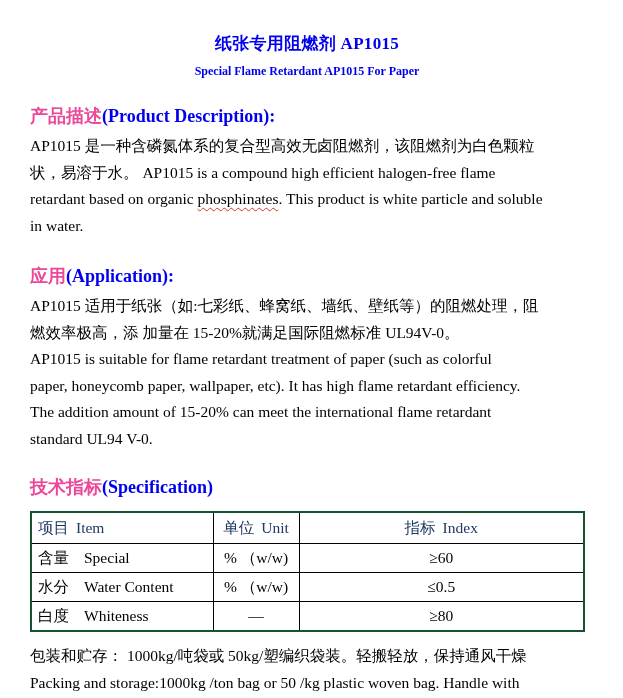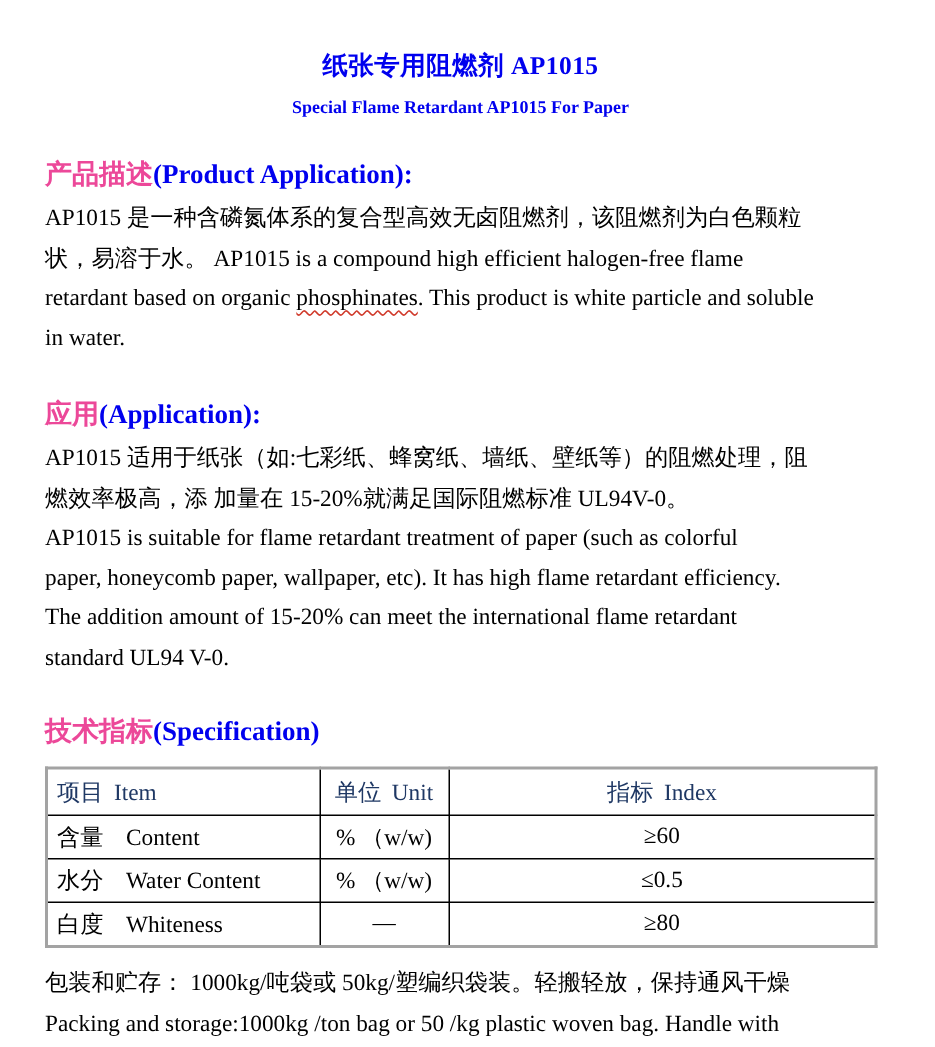--- a/index.html
+++ b/index.html
@@ -57,21 +57,21 @@
     text-decoration: underline;
     text-decoration-style: wavy;
     text-decoration-color: #d03a2b;
     text-decoration-thickness: 1px;
     text-underline-offset: 3px;
   }
   table.spec {
     margin-top: 13px;
     width: 553px;
     border-collapse: collapse;
-    border: 2px solid #a3a3a3;
+    border: 2px solid #14532d;
     table-layout: fixed;
   }
   table.spec th, table.spec td {
     border: 1px solid #000000;
     font-size: 15.5px;
     padding: 2px 6px;
     height: 24px;
     overflow: hidden;
   }
   table.spec col.c-item  { width: 182px; }
@@ -92,21 +92,21 @@
 </style>
 </head>
 <body>
 
 <div class="page">
 
   <h1 class="title">纸张专用阻燃剂 AP1015</h1>
   <h2 class="subtitle">Special Flame Retardant AP1015 For Paper</h2>
 
   <div class="sec-description">
-    <p class="section-heading"><span class="h-cn">产品描述</span><span class="h-en">(Product Application):</span></p>
+    <p class="section-heading"><span class="h-cn">产品描述</span><span class="h-en">(Product Description):</span></p>
     <p class="body-text"><span>AP1015 是一种含磷氮体系的复合型高效无卤阻燃剂，该阻燃剂为白色颗粒
 状，易溶于水。  AP1015 is a compound high efficient halogen-free flame
 retardant based on organic </span><span class="misspelled">phosphinates</span><span>. This product is white particle and soluble
 in water.</span></p>
   </div>
 
   <div class="sec-application">
     <p class="section-heading"><span class="h-cn">应用</span><span class="h-en">(Application):</span></p>
     <p class="body-text">AP1015 适用于纸张（如:七彩纸、蜂窝纸、墙纸、壁纸等）的阻燃处理，阻
 燃效率极高，添 加量在 15-20%就满足国际阻燃标准 UL94V-0。
@@ -127,21 +127,21 @@
       </colgroup>
       <thead>
         <tr>
           <th class="col-item"><span class="th-cn">项目</span><span>Item</span></th>
           <th class="col-unit"><span class="th-cn">单位</span><span>Unit</span></th>
           <th class="col-index"><span class="th-cn">指标</span><span>Index</span></th>
         </tr>
       </thead>
       <tbody>
         <tr>
-          <td class="col-item"><span class="cell-cn">含量</span><span>Content</span></td>
+          <td class="col-item"><span class="cell-cn">含量</span><span>Special</span></td>
           <td class="col-unit">% （w/w)</td>
           <td class="col-index">≥60</td>
         </tr>
         <tr>
           <td class="col-item"><span class="cell-cn">水分</span><span>Water Content</span></td>
           <td class="col-unit">% （w/w)</td>
           <td class="col-index">≤0.5</td>
         </tr>
         <tr>
           <td class="col-item"><span class="cell-cn">白度</span><span>Whiteness</span></td>

